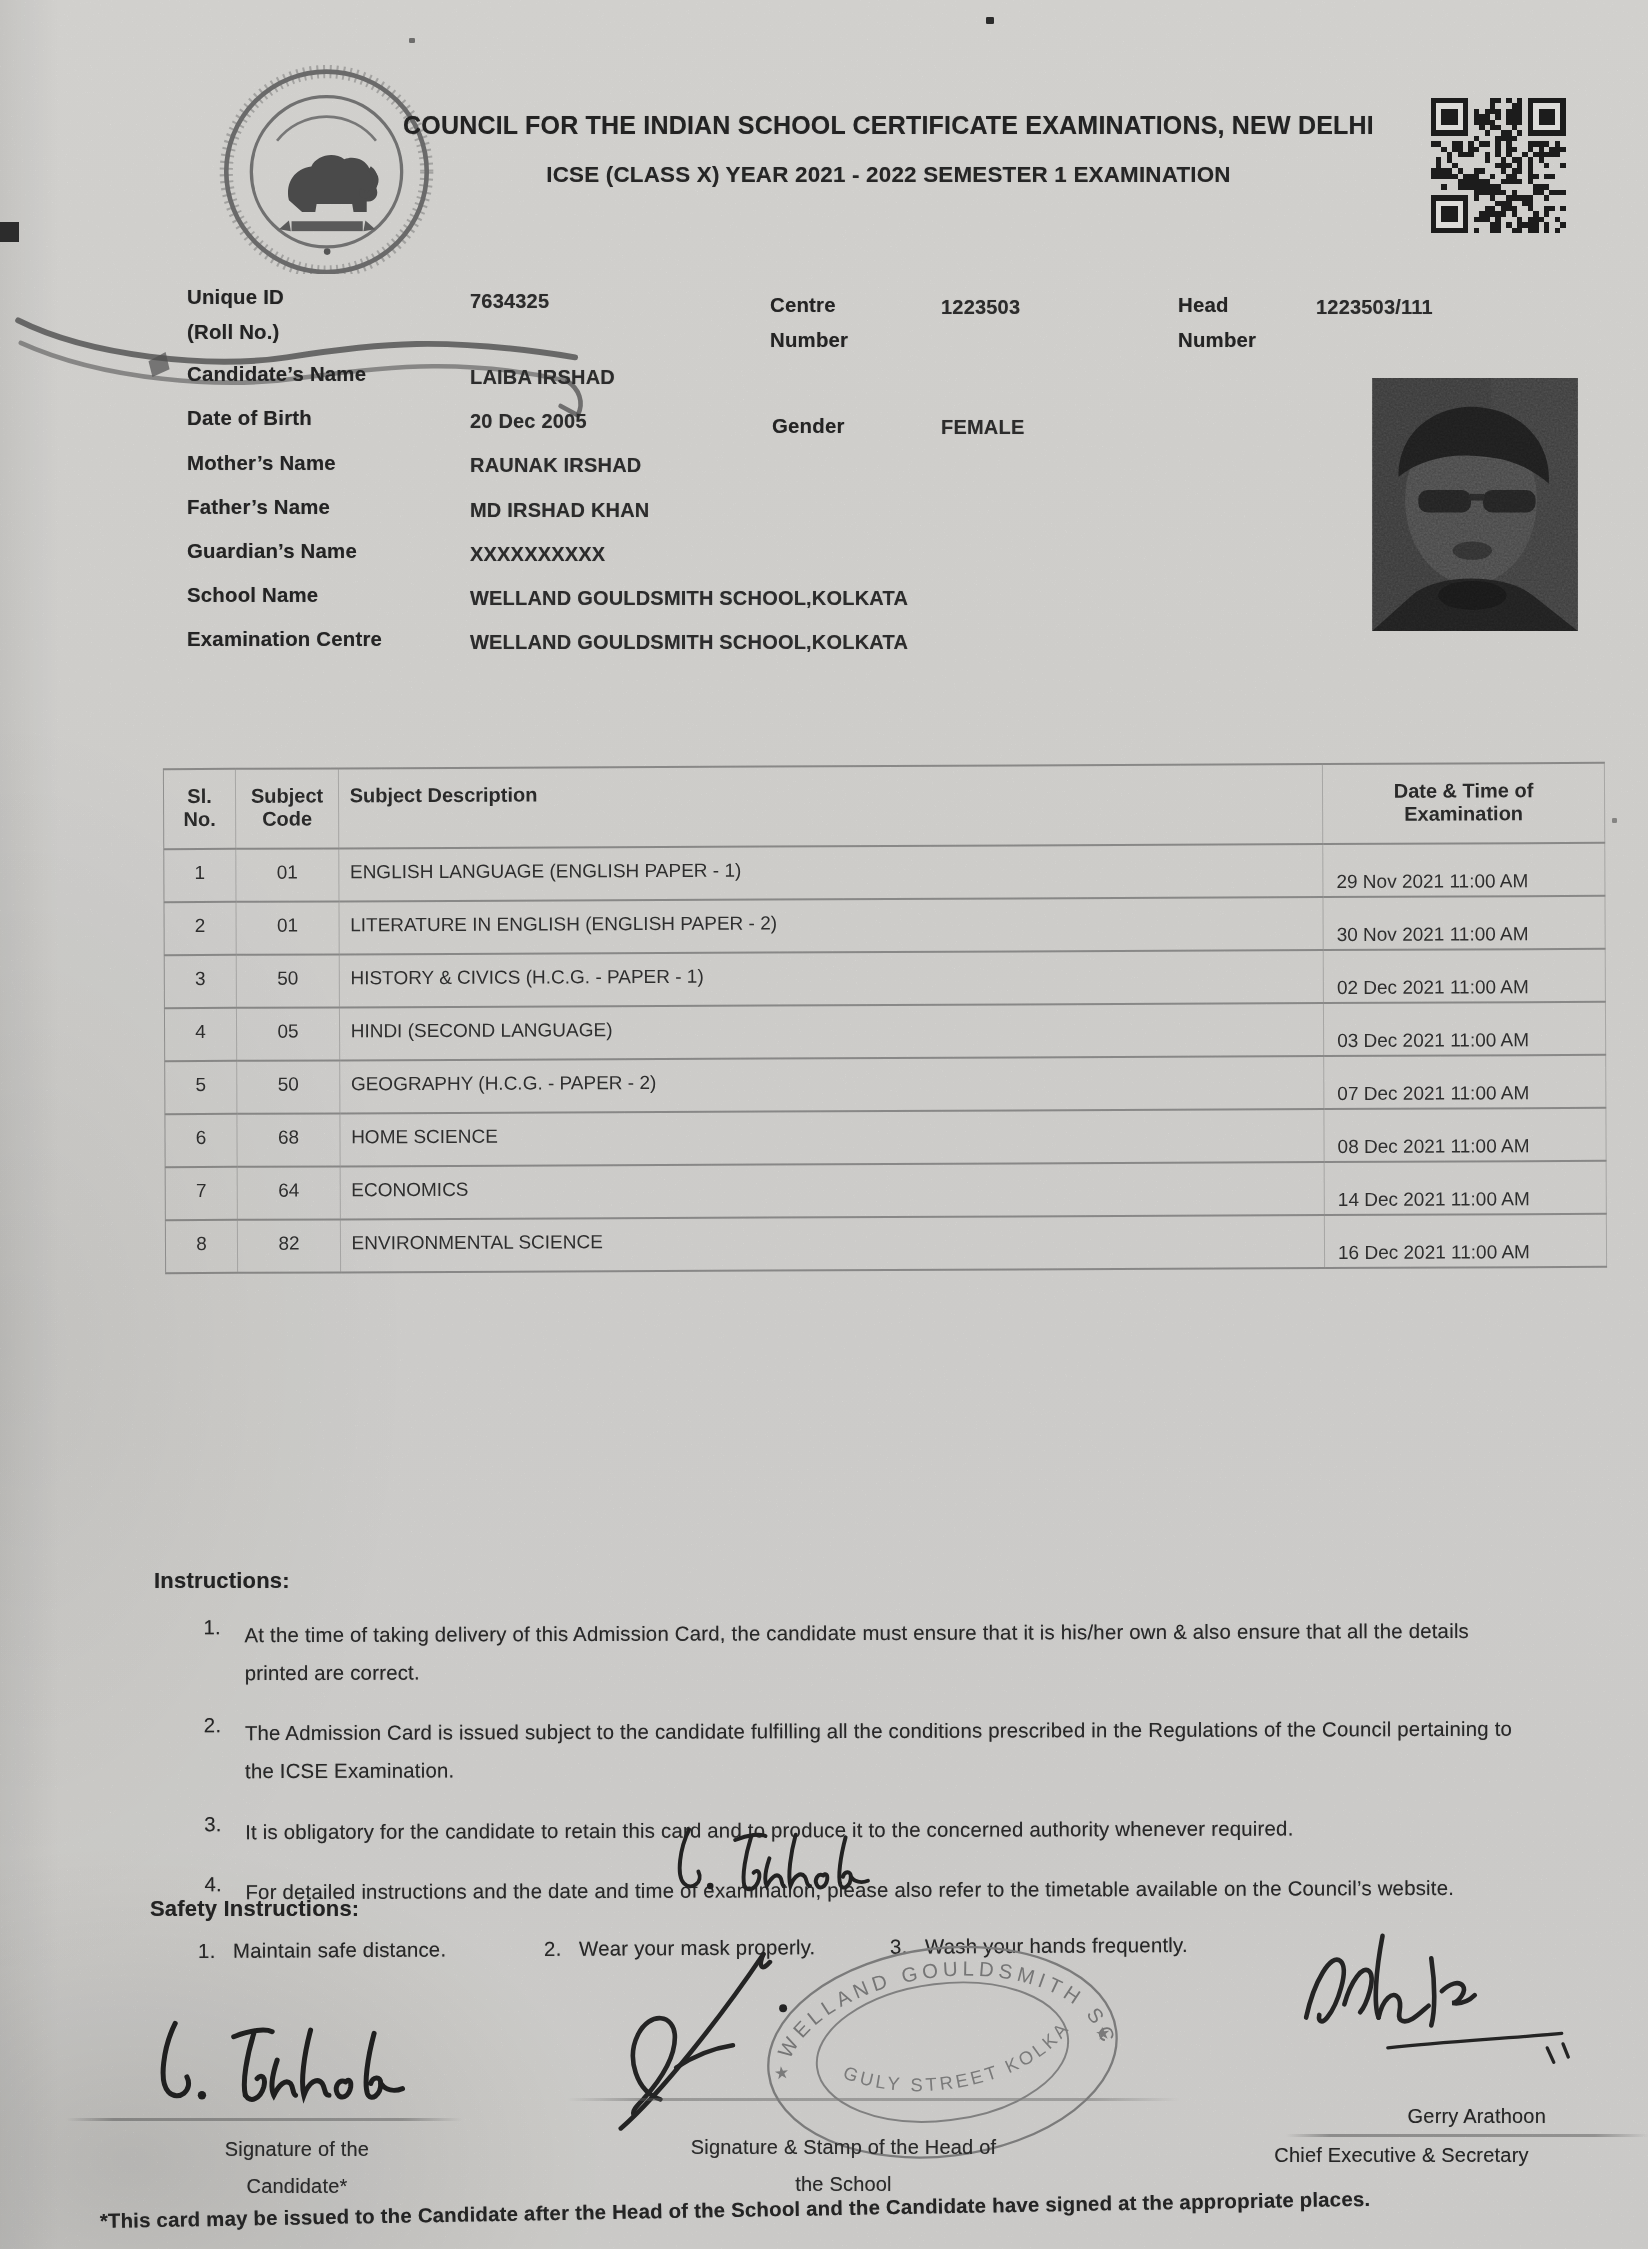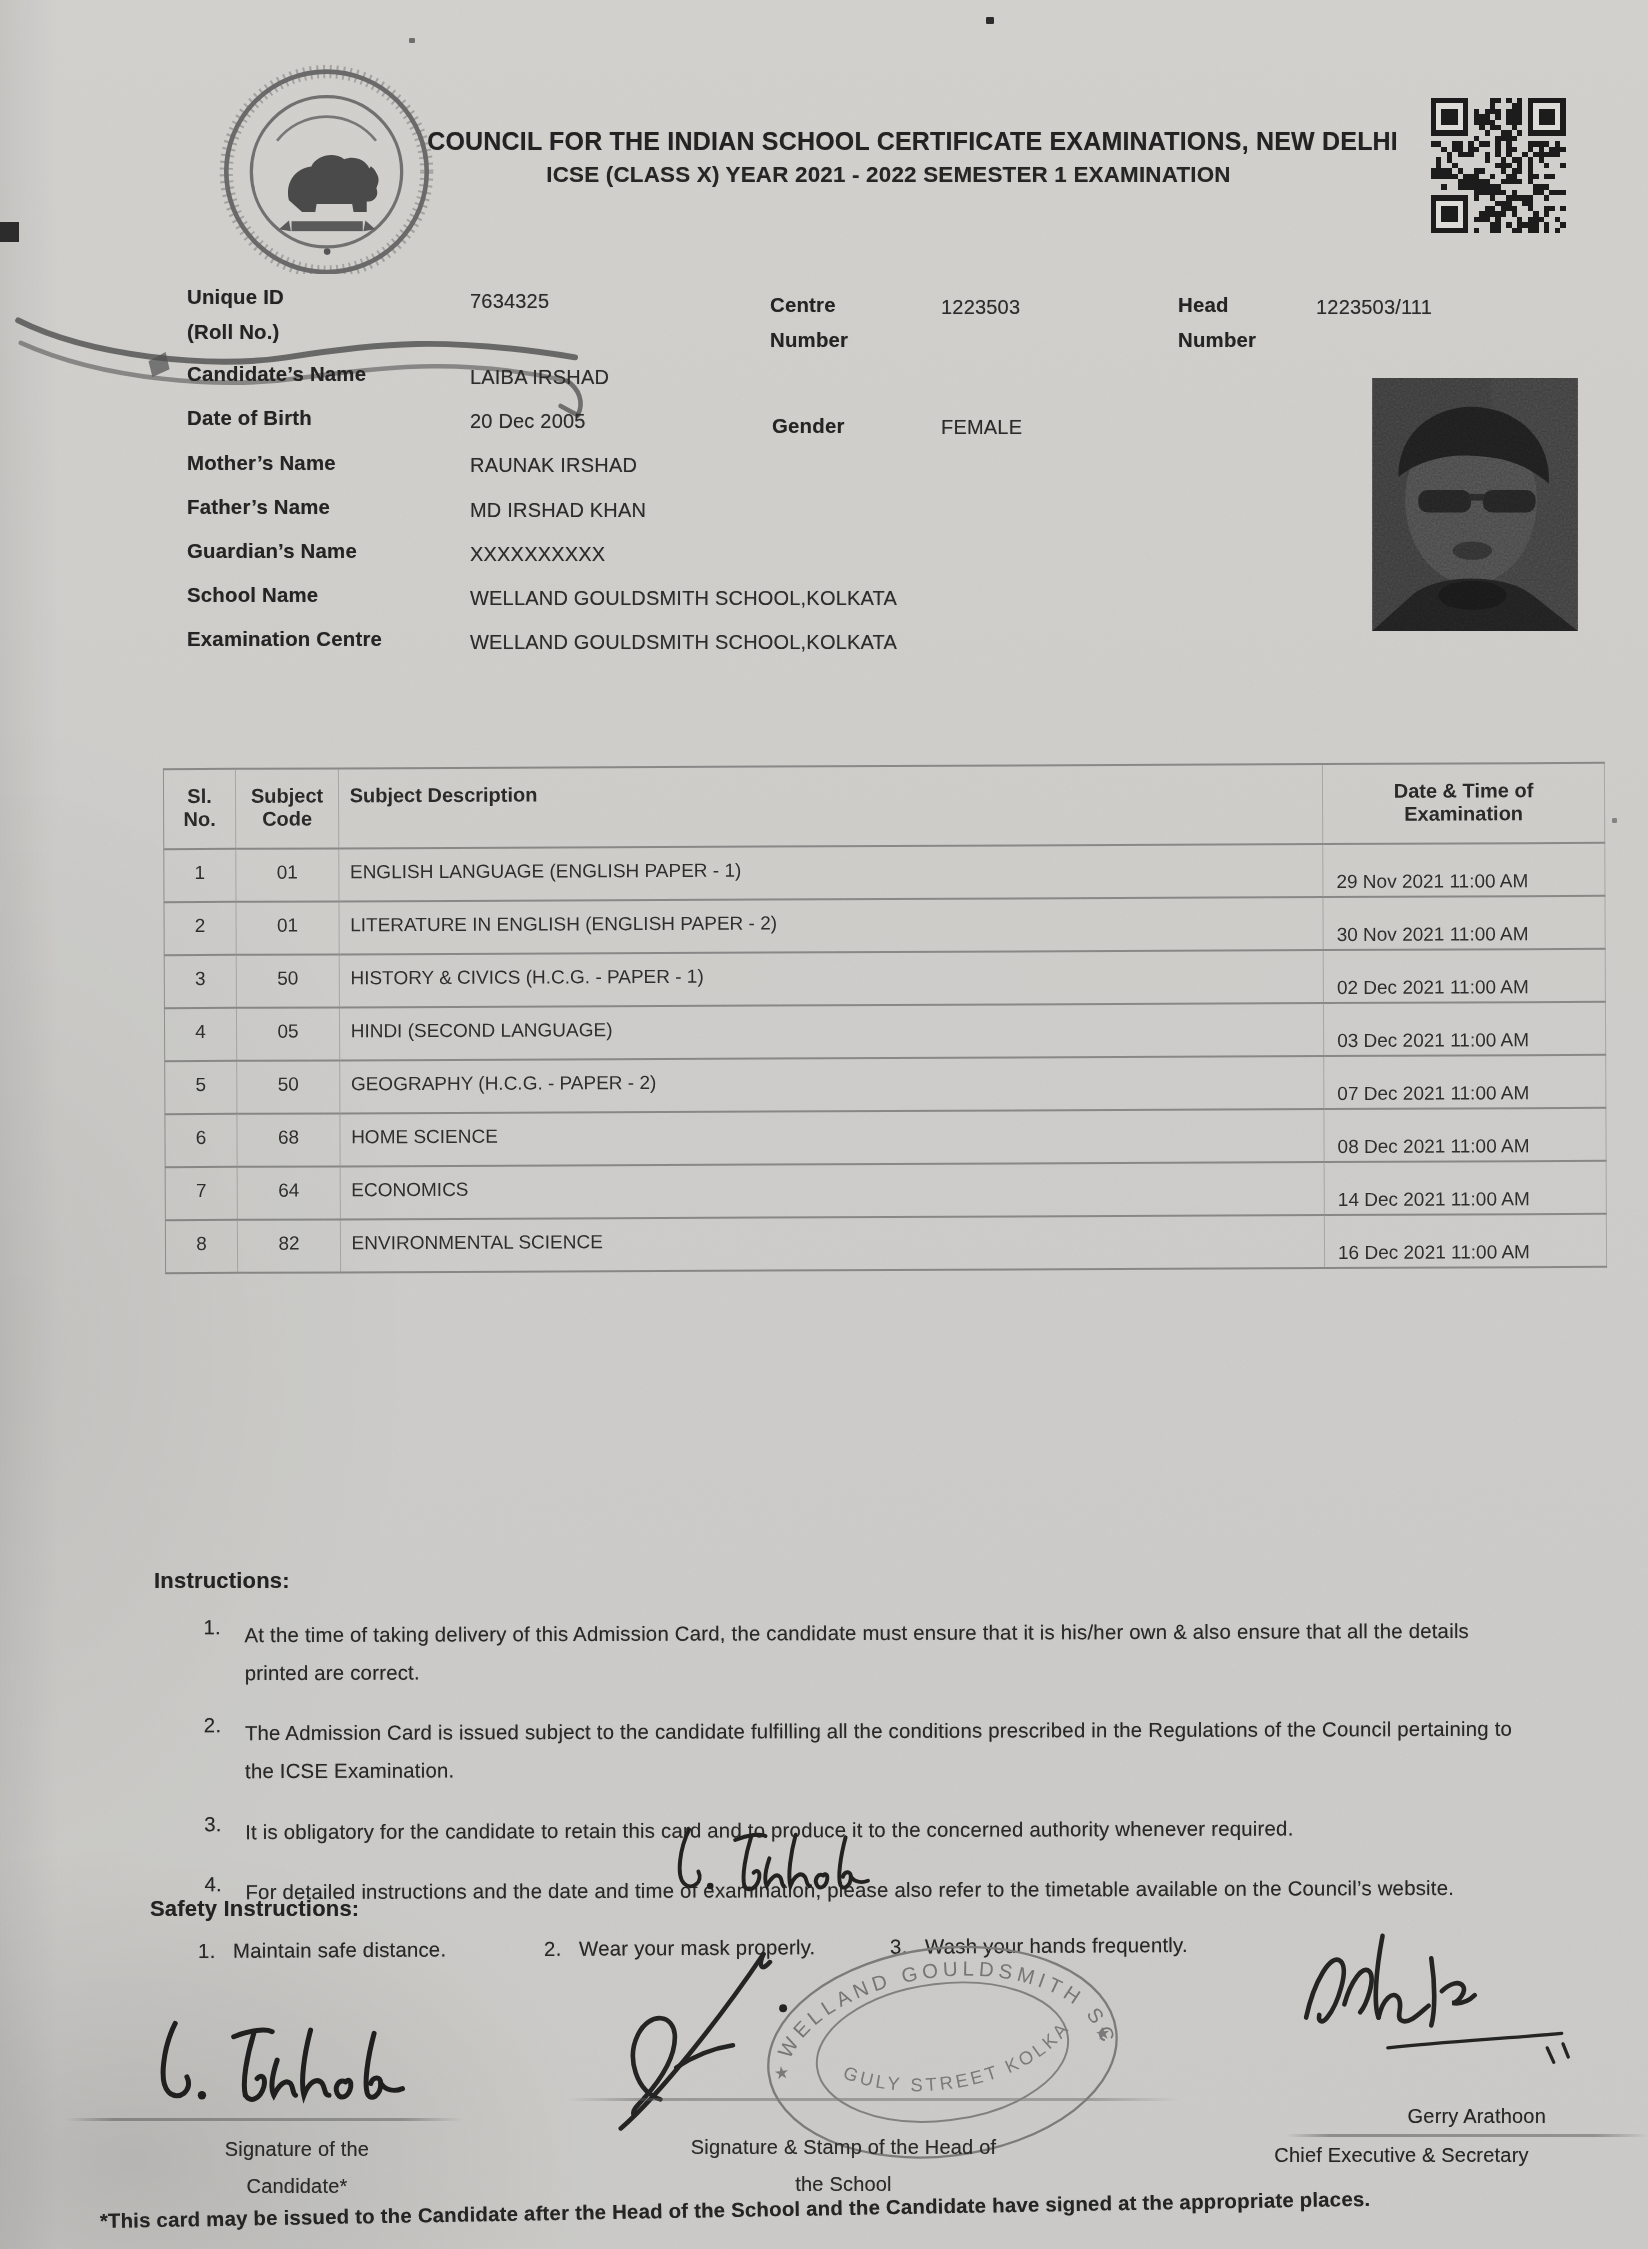--- a/index.html
+++ b/index.html
@@ -12,21 +12,21 @@
       linear-gradient(180deg,#e4e3e0 0%,#e0dfdc 40%,#dddcd9 100%);
     font-family:"Liberation Sans","DejaVu Sans",sans-serif;
     color:#262626;
   }
   .abs{position:absolute;}
   .scan-text{text-shadow:0 0 0.7px rgba(50,50,50,.45);letter-spacing:0.2px;}
   .hline1{font-size:25px;font-weight:700;color:#232323;}
   .hline2{font-size:22.4px;font-weight:700;color:#262626;}
   .hline3{font-size:22.4px;font-weight:700;color:#262626;}
   .lbl{font-size:20.4px;font-weight:700;color:#242424;line-height:34px;}
-  .val{font-size:20px;font-weight:400;color:#2c2c2c;line-height:34px;}
+  .val{font-size:20px;font-weight:700;color:#2c2c2c;line-height:34px;}
   .intro{font-size:21px;font-weight:500;color:#242424;}
   table.subjects{border-collapse:collapse;table-layout:fixed;transform:rotate(-.25deg);}
   table.subjects td,table.subjects th{
     border-left:1.3px solid rgba(110,110,110,.65);
     border-right:1.3px solid rgba(110,110,110,.40);
     border-top:2px solid rgba(80,80,80,.55);
     border-bottom:2px solid rgba(80,80,80,.55);
     vertical-align:top;overflow:hidden;
   }
   table.subjects th{font-size:20px;font-weight:700;color:#2a2a2a;padding-top:14.5px;}
@@ -86,21 +86,21 @@
   <svg class="abs" style="left:10px;top:277px;" width="593" height="158" viewBox="0 0 900 240">
     <g fill="none" stroke="#565656" stroke-linecap="round">
       <path d="M12,66 C120,120 300,140 420,122 C560,100 660,90 858,122" stroke-width="9" opacity=".85"></path>
       <path d="M16,100 C140,156 320,172 452,152 C580,134 700,124 846,158" stroke-width="7" opacity=".6"></path>
       <path d="M846,158 C864,170 872,190 862,210" stroke-width="7" opacity=".8"></path>
       <path d="M862,210 L836,196" stroke-width="7" opacity=".8"></path>
       <path d="M210,128 l26,-14 l6,26 l-26,12 z" fill="#4f4f4f" stroke="none" opacity=".7"></path>
     </g>
   </svg>
 
-  <div class="abs scan-text hline1" style="left:379px;top:111px;width:1019px;text-align:right;margin-top:16px;">COUNCIL FOR THE INDIAN SCHOOL CERTIFICATE EXAMINATIONS, NEW DELHI</div>
+  <div class="abs scan-text hline1" style="left:379px;top:111px;width:1019px;text-align:center;">COUNCIL FOR THE INDIAN SCHOOL CERTIFICATE EXAMINATIONS, NEW DELHI</div>
   <div class="abs scan-text hline2" style="left:379px;top:162px;width:1019px;text-align:center;">ICSE (CLASS X) YEAR  2021 - 2022 SEMESTER 1 EXAMINATION</div>
 
   <svg id="qr" class="abs" style="left:1428px;top:98px;" width="140" height="135" viewBox="0 0 25 25" shape-rendering="crispEdges">
       <rect x="11" y="0" width="1" height="1" fill="#1c1c1c"></rect>
       <rect x="12" y="0" width="1" height="1" fill="#1c1c1c"></rect>
       <rect x="14" y="0" width="1" height="1" fill="#1c1c1c"></rect>
       <rect x="16" y="0" width="1" height="1" fill="#1c1c1c"></rect>
       <rect x="11" y="1" width="1" height="1" fill="#1c1c1c"></rect>
       <rect x="15" y="1" width="1" height="1" fill="#1c1c1c"></rect>
       <rect x="16" y="1" width="1" height="1" fill="#1c1c1c"></rect>

